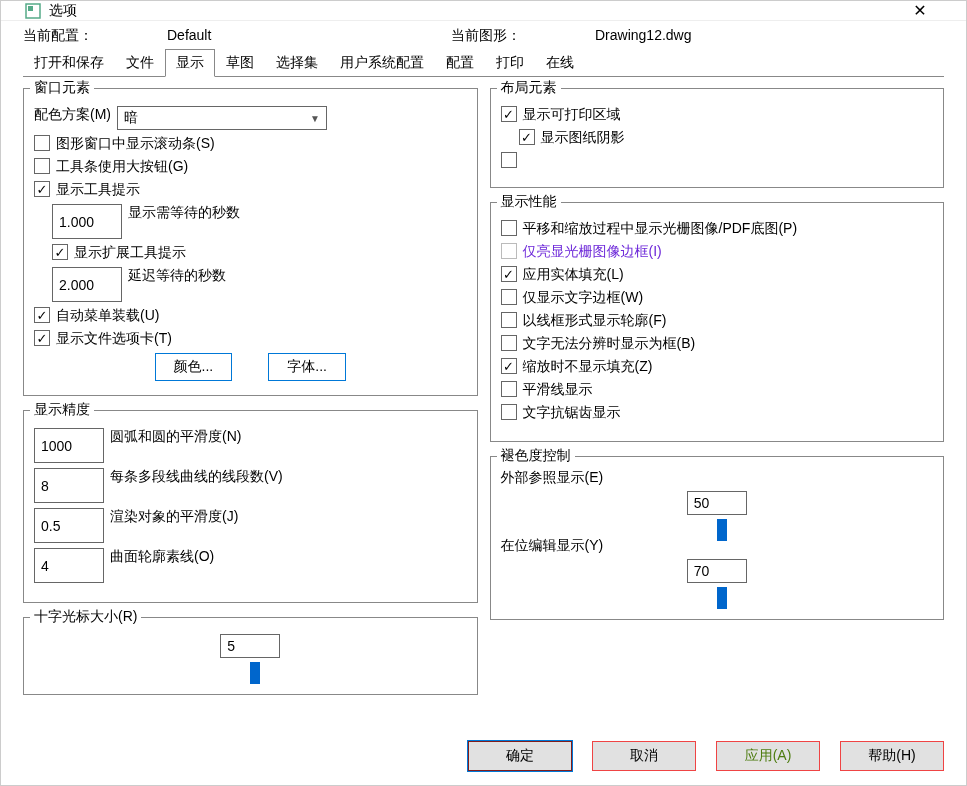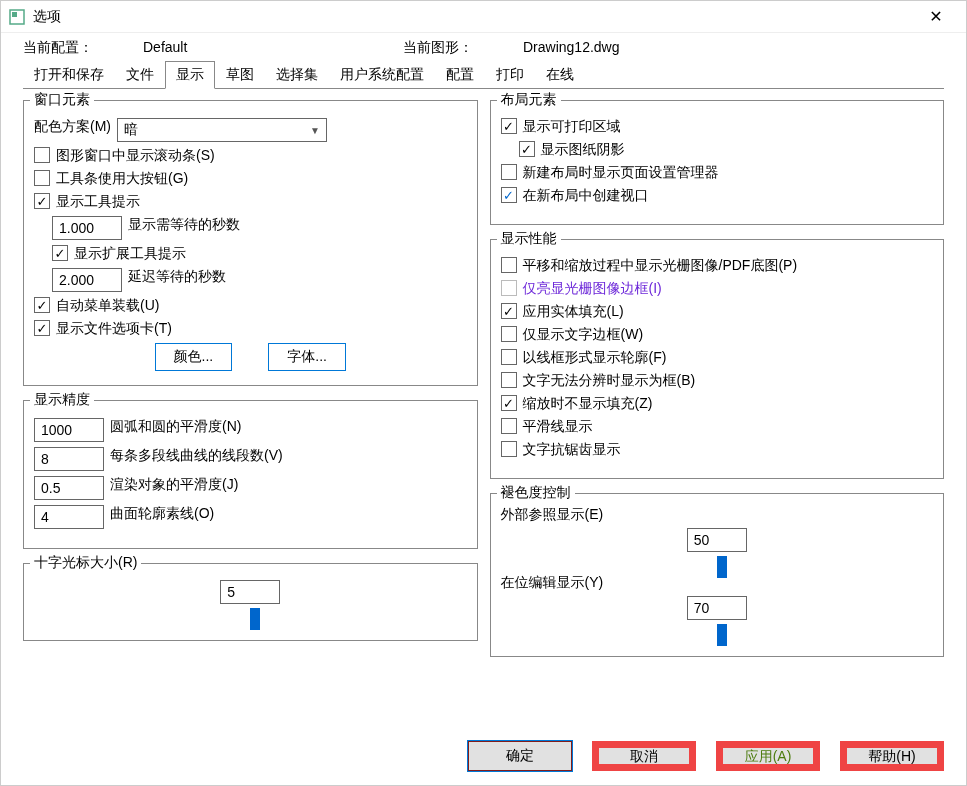--- a/index.html
+++ b/index.html
@@ -1,49 +1,49 @@
 <!DOCTYPE html>
 <html><head>
 <meta charset="utf-8">
 <style>
 *{box-sizing:border-box;margin:0;padding:0;}
 body{font-family:"Microsoft YaHei","SimSun",sans-serif;font-size:14px;background:#fff;color:#000;width:967px;height:786px;border:1px solid #ccc;position:relative;}
-.titlebar{height:32px;display:flex;align-items:center;padding:0 8px;border-bottom:1px solid #eee;}
+.titlebar{height:20px;display:flex;align-items:center;padding:0 24px;border-bottom:1px solid #eee;}
 .titlebar .app-icon{width:16px;height:16px;margin-right:8px;display:inline-block;}
 .titlebar .app-icon svg{width:16px;height:16px;}
 .titlebar .title{flex:1;font-size:14px;}
 .close-btn{width:44px;height:32px;display:flex;align-items:center;justify-content:center;font-size:16px;cursor:pointer;}
-.inforow{display:flex;padding:6px 22px 0;font-size:14px;}
+.inforow{display:flex;padding:6px 22px 0;font-size:14px;gap:24px;}
 .inforow .lbl{width:120px;}
 .inforow .val{width:260px;}
 .tabs{display:flex;padding:4px 22px 0;font-size:14px;}
 .tab{padding:4px 10px;border:1px solid transparent;cursor:pointer;white-space:nowrap;}
 .tab.active{border:1px solid #888;border-bottom:1px solid #fff;background:#fff;position:relative;z-index:2;}
 .tabline{height:1px;background:#888;margin:0 22px;position:relative;top:-1px;z-index:1;}
 .body{display:flex;padding:10px 22px 0;gap:12px;}
 .col{flex:1;min-width:0;}
 .group{border:1px solid #888;padding:12px 10px 14px;margin-bottom:14px;position:relative;}
 .group .legend{position:absolute;top:-10px;left:6px;background:#fff;padding:0 4px;font-size:14px;}
 .row{display:flex;align-items:flex-start;margin:5px 0;gap:6px;}
 .chk{width:16px;height:16px;border:1px solid #666;display:inline-flex;align-items:center;justify-content:center;font-size:13px;line-height:1;cursor:pointer;flex-shrink:0;}
 .chk.checked::after{content:"✓";color:#000;}
 .chk.checked.blue::after{color:#0066cc;}
 .chk.disabled{border-color:#bbb;}
 .indent{margin-left:18px;}
-.numbox{width:70px;height:24px;border:1px solid #666;padding:0 6px;font-size:14px;font-family:inherit;}
+.numbox{width:70px;height:35px;border:1px solid #666;padding:0 6px;font-size:14px;font-family:inherit;}
 .smbox{width:60px;height:24px;border:1px solid #666;padding:0 6px;font-size:14px;font-family:inherit;}
 .select{width:210px;height:24px;border:1px solid #666;padding:0 6px;font-size:14px;display:flex;align-items:center;justify-content:space-between;cursor:pointer;background:#fff;}
 .select .chev{font-size:10px;color:#555;}
 .btn{border:1px solid #0078d7;background:#fff;padding:4px 18px;font-size:14px;cursor:pointer;font-family:inherit;}
 .btnrow{display:flex;gap:36px;justify-content:center;}
 .slider-wrap{display:flex;align-items:center;gap:14px;margin:4px 0 8px 0;flex-direction:column;}
 .slider-track{flex:1;height:3px;background:#ccc;position:relative;}
 .slider-thumb{position:absolute;top:-10px;width:10px;height:22px;background:#0066cc;cursor:pointer;}
 .footerbtns{position:absolute;bottom:14px;right:22px;display:flex;gap:20px;}
-.fbtn{width:104px;height:30px;border:7px solid #ef4444;background:#e1e1e1;font-size:14px;cursor:pointer;font-family:inherit;}
+.fbtn{width:104px;height:30px;border:1px solid #ef4444;background:#e1e1e1;font-size:14px;cursor:pointer;font-family:inherit;}
 .fbtn.active{border:1px solid #7f1d1d;outline:1px solid #0078d7;}
 .fbtn:disabled{color:#4d7c0f;}
 .disabled-text{color:#6d28d9;}
 </style>
 </head>
 <body>
 
 <div class="titlebar">
   <span class="app-icon"><svg viewBox="0 0 16 16">
         <rect x="1" y="1" width="14" height="14" fill="none" stroke="#5a8" stroke-width="1.5"></rect>
@@ -161,25 +161,20 @@
       <div class="row">
           <span class="chk checked"></span>
           <span>显示可打印区域</span>
         </div>
       <div class="row indent">
           <span class="chk checked"></span>
           <span>显示图纸阴影</span>
         </div>
       <div class="row">
           <span class="chk"></span>
-          <span>新建布局时显示页面设置管理器</span>
-        </div>
-      <div class="row">
-          <span class="chk checked blue"></span>
-          <span>在新布局中创建视口</span>
         </div>
     </div>
 
     <div class="group">
       <span class="legend">显示性能</span>
       <div class="row">
           <span class="chk"></span>
           <span>平移和缩放过程中显示光栅图像/PDF底图(P)</span>
         </div>
       <div class="row">

